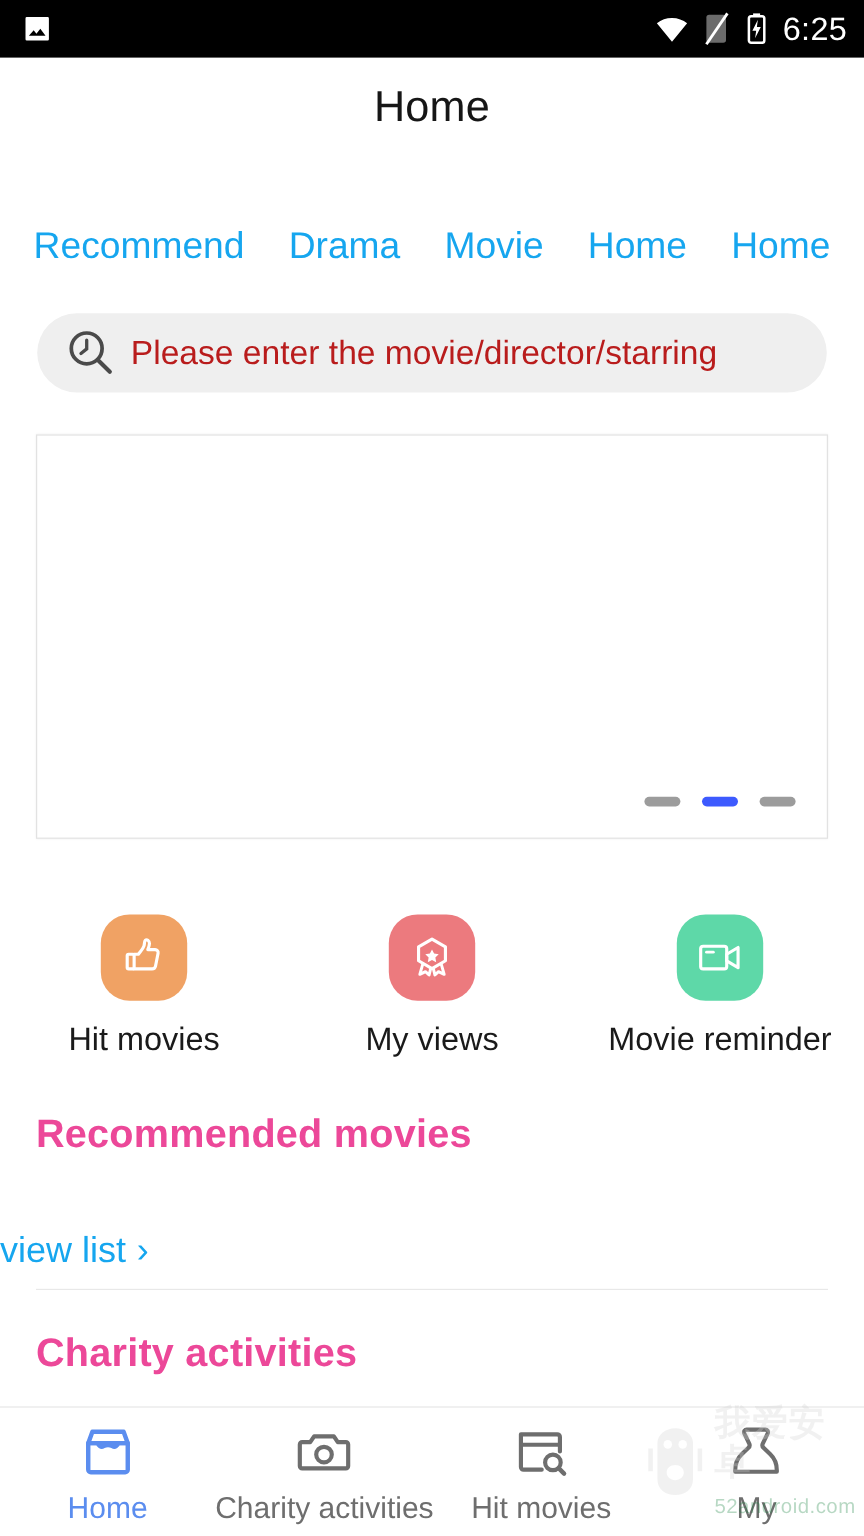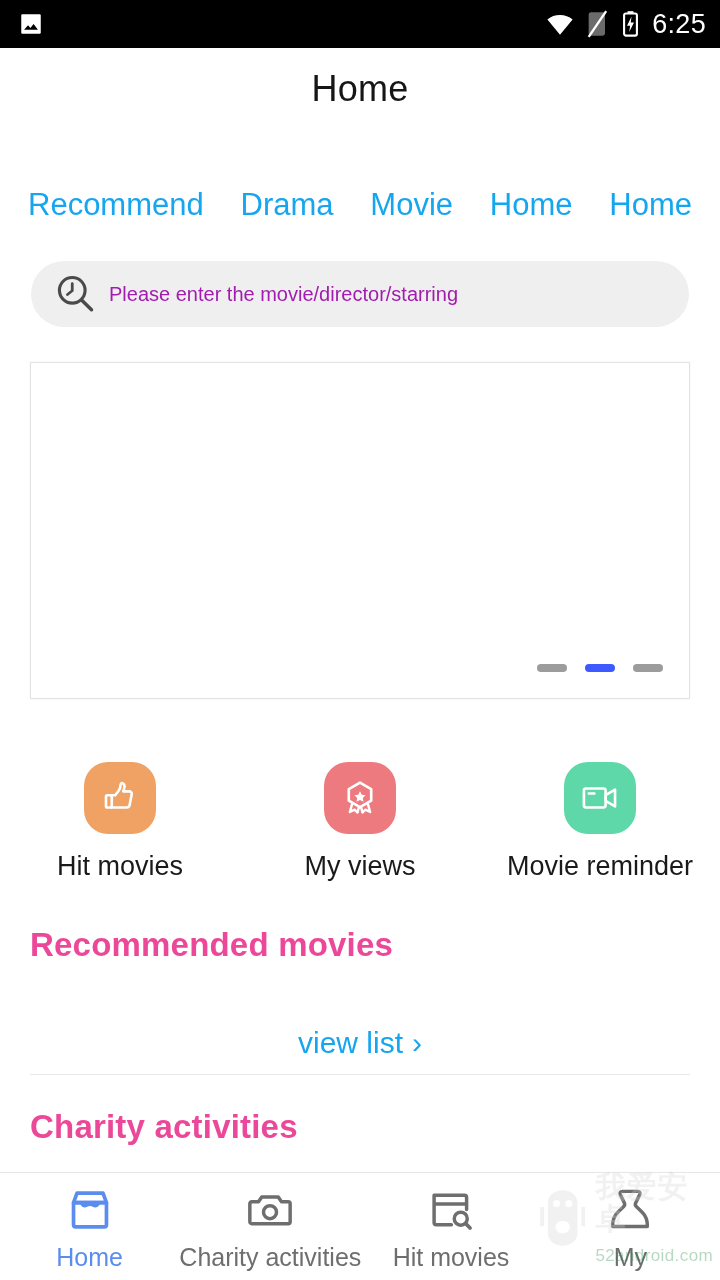--- a/index.html
+++ b/index.html
@@ -40,21 +40,21 @@
   .tab + .tab { margin-left:auto; }
 
   
   .search-wrap{
     position:absolute; top:261px; left:31px;
     width:658px; height:66px; background:#EFEFEF;
     border-radius:33px; display:flex; align-items:center; padding:0 22px;
   }
   .search-icon{ width:44px; height:44px; flex:0 0 44px; display:block; }
   .search-placeholder{
-    margin-left:12px; font-size:20px; color:#a21caf; line-height:1;
+    margin-left:12px; font-size:28px; color:#b91c1c; line-height:1;
   }
 
   
   .banner{
     position:absolute; top:362px; left:30px;
     width:660px; height:337px;
     background:#fff; border:1px solid #E2E2E2;
     box-shadow:0 0 2px rgba(0,0,0,.06);
   }
   .banner-dots{
@@ -85,21 +85,21 @@
   
   .section-heading{
     position:absolute; left:30px;
     font-size:33px; font-weight:bold; color:#ec4899; letter-spacing:.2px;
   }
   #rec-heading{ top:926px; }
   #charity-heading{ top:1108px; }
 
   .view-list{
     position:absolute; top:1026px; left:0; width:720px;
-    display:flex; align-items:center; justify-content:center;
+    display:flex; align-items:center; 
     gap:9px; color:#16A6EF; font-size:30px; cursor:pointer;
   }
   .chev{ font-size:30px; line-height:1; }
 
   .divider{
     position:absolute; left:30px; width:660px; height:1px;
     background:#E8E8E8;
   }
   #div-1{ top:1074px; }
 

